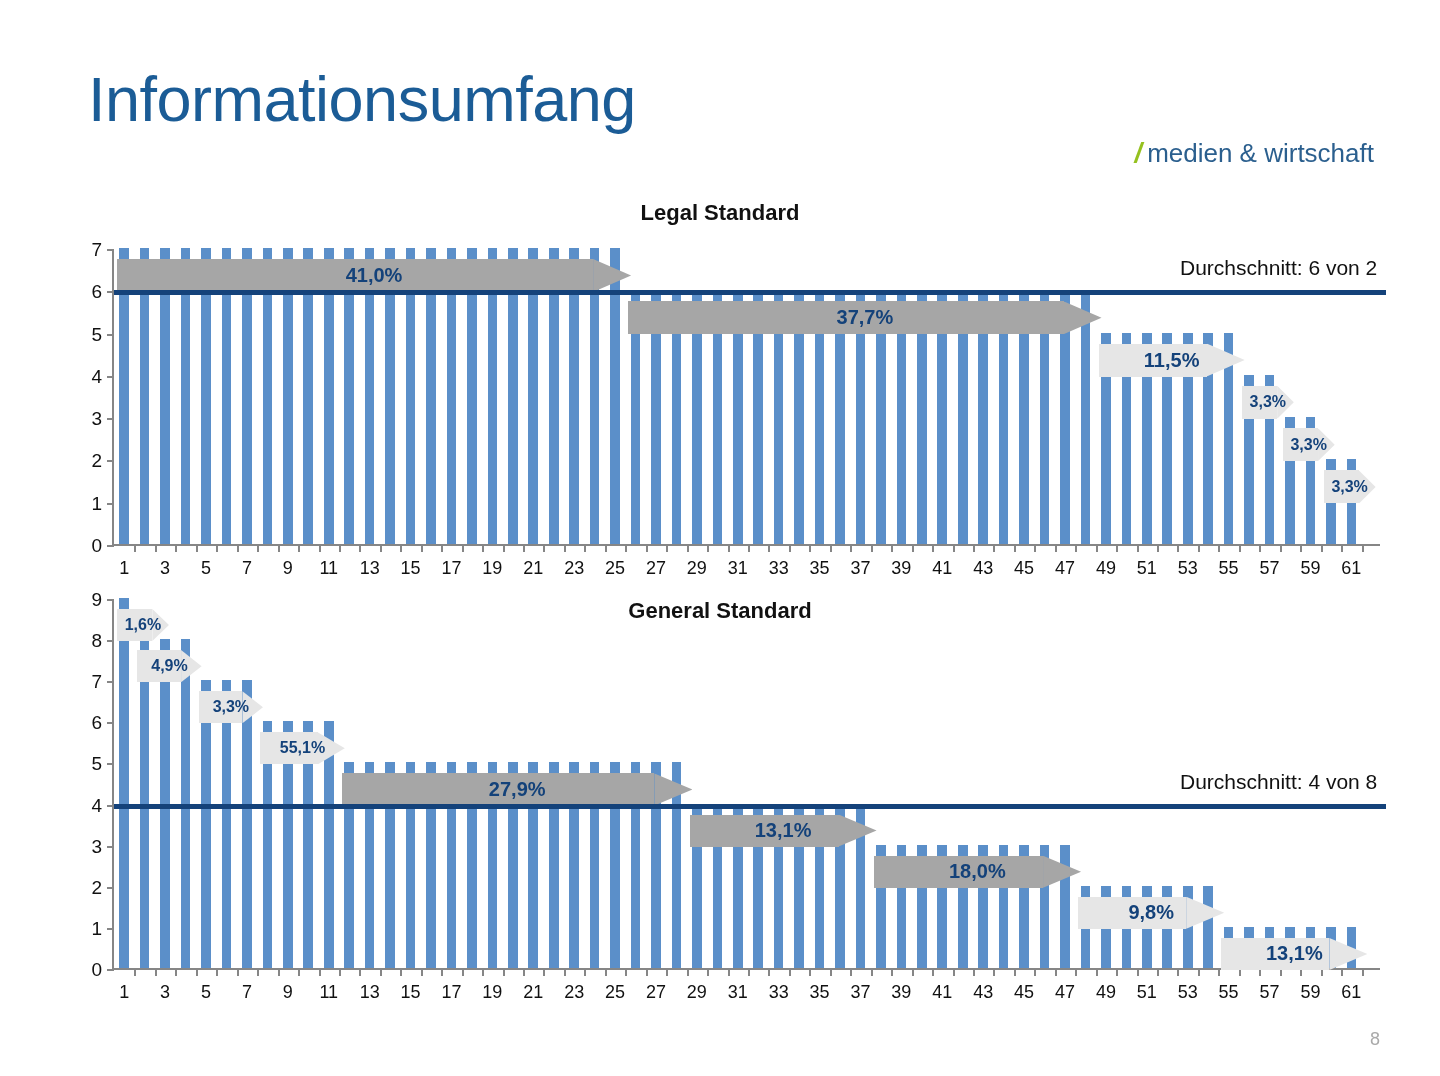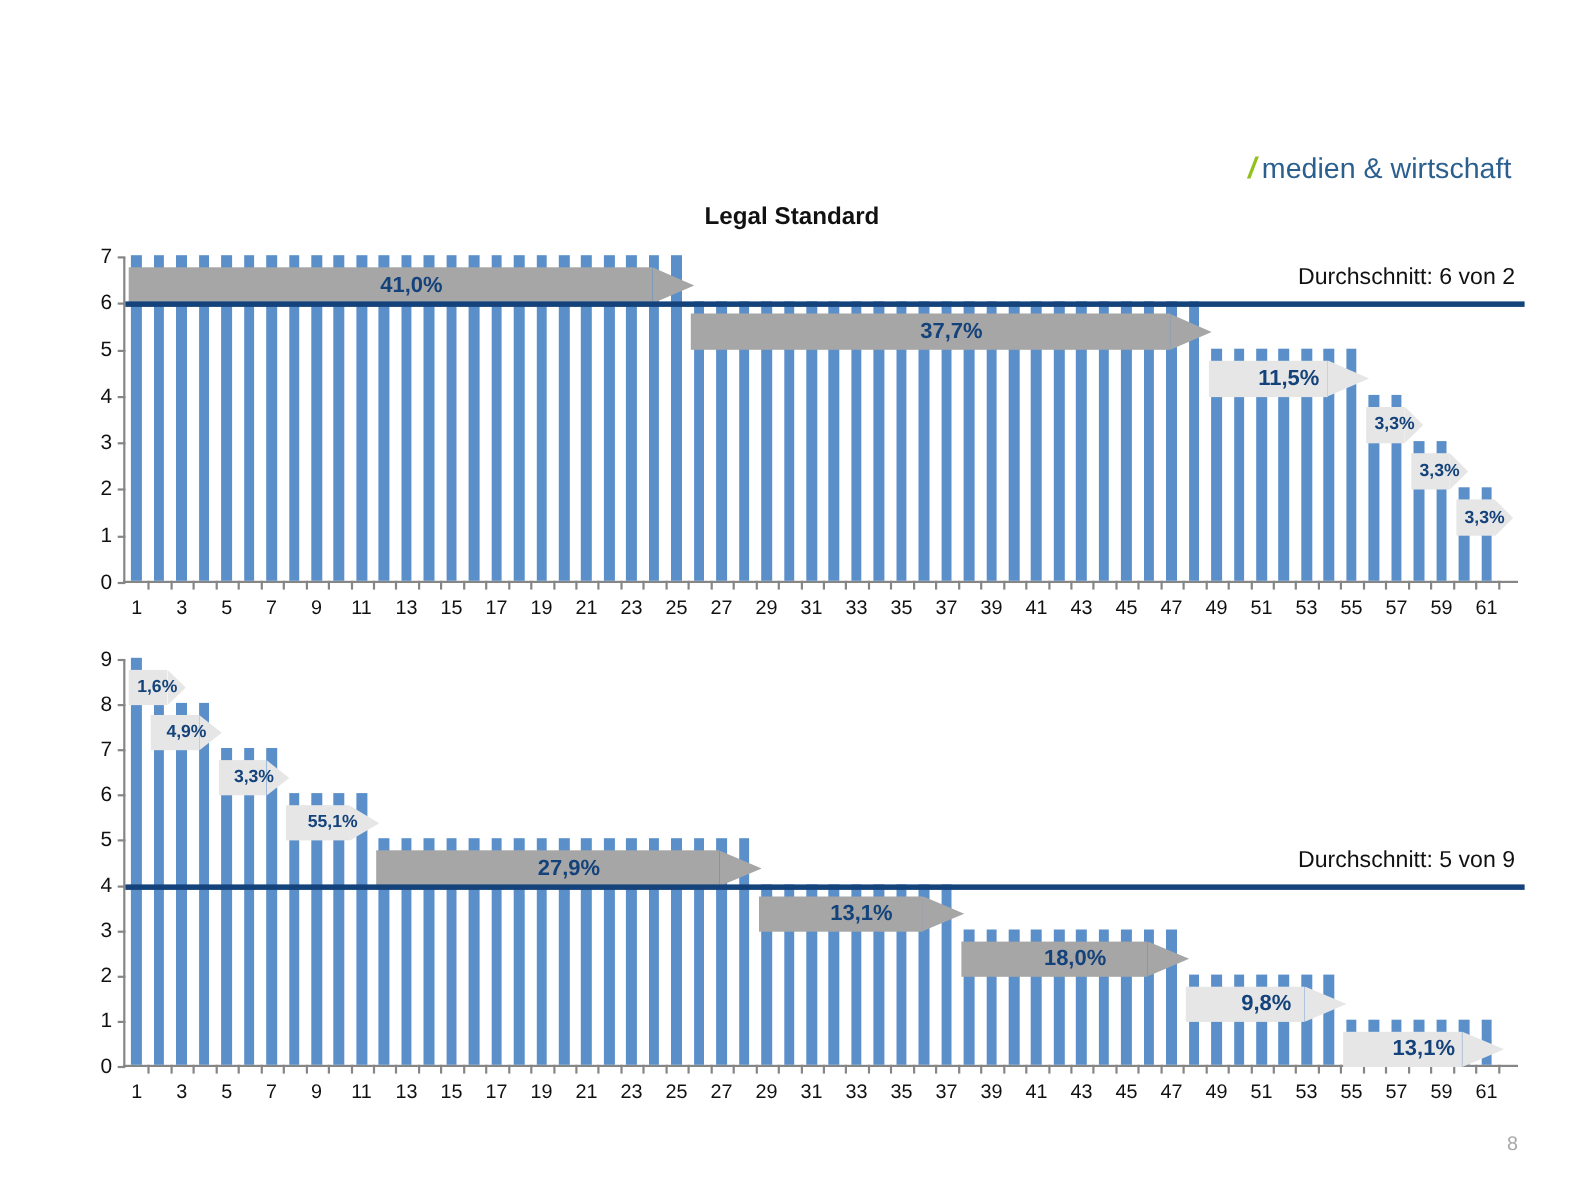--- a/index.html
+++ b/index.html
@@ -111,29 +111,30 @@
   .pagenum {
     position: absolute; right: 60px; bottom: 26px;
     font-size: 18px; color: #a9a9a9;
   }
 </style>
 </head>
 <body>
 
 <div class="slide">
 
+  <div class="slide-title">Informationsumfang</div>
 
   <div class="logo-wrap">
     <div class="logo-tagline">
       <span class="logo-slash">/</span>
       <span>medien &amp; wirtschaft</span>
     </div>
   </div>
 
-  <div class="chart" id="chart0" style="top:184px;height:390px;text-decoration:underline;">
+  <div class="chart" id="chart0" style="top:200px;height:390px;text-decoration:underline;">
     <div class="chart-title" style="top:0px;">Legal Standard</div>
     <div class="plot" id="plot0" style="left:112px; top:50px; width:1268px; height:296px;">
       <div class="bars" id="bars0">
           <div class="bar" style="left: 5.41968px; width: 9.61226px; height: 296px; background: rgb(91, 143, 201);"></div>
           <div class="bar" style="left: 25.8713px; width: 9.61226px; height: 296px; background: rgb(91, 143, 201);"></div>
           <div class="bar" style="left: 46.3229px; width: 9.61226px; height: 296px; background: rgb(91, 143, 201);"></div>
           <div class="bar" style="left: 66.7745px; width: 9.61226px; height: 296px; background: rgb(91, 143, 201);"></div>
           <div class="bar" style="left: 87.2261px; width: 9.61226px; height: 296px; background: rgb(91, 143, 201);"></div>
           <div class="bar" style="left: 107.678px; width: 9.61226px; height: 296px; background: rgb(91, 143, 201);"></div>
           <div class="bar" style="left: 128.129px; width: 9.61226px; height: 296px; background: rgb(91, 143, 201);"></div>
@@ -335,20 +336,21 @@
             <div class="head"></div>
             <span class="pct">3,3%</span>
           </div>
         </div>
     <div class="avgline" style="background: rgb(20, 66, 122); left: 0px; width: 1272px; top: 40.2857px;"></div>
       </div>
     <div class="avglabel" id="avglbl0" style="top: 56.2857px; left: 1180px;">Durchschnitt: 6 von 2</div>
   </div>
 
   <div class="chart" id="chart1" style="top:590px;height:400px;">
+    <div class="chart-title" style="top:8px;">General Standard</div>
     <div class="plot" id="plot1" style="left:112px; top:10px; width:1268px; height:370px;">
       <div class="bars" id="bars1">
           <div class="bar" style="left: 5.41968px; width: 9.61226px; height: 370px; background: rgb(91, 143, 201);"></div>
           <div class="bar" style="left: 25.8713px; width: 9.61226px; height: 328.889px; background: rgb(91, 143, 201);"></div>
           <div class="bar" style="left: 46.3229px; width: 9.61226px; height: 328.889px; background: rgb(91, 143, 201);"></div>
           <div class="bar" style="left: 66.7745px; width: 9.61226px; height: 328.889px; background: rgb(91, 143, 201);"></div>
           <div class="bar" style="left: 87.2261px; width: 9.61226px; height: 287.778px; background: rgb(91, 143, 201);"></div>
           <div class="bar" style="left: 107.678px; width: 9.61226px; height: 287.778px; background: rgb(91, 143, 201);"></div>
           <div class="bar" style="left: 128.129px; width: 9.61226px; height: 287.778px; background: rgb(91, 143, 201);"></div>
           <div class="bar" style="left: 148.581px; width: 9.61226px; height: 246.667px; background: rgb(91, 143, 201);"></div>
@@ -564,17 +566,17 @@
             <span class="pct">9,8%</span>
           </div>
           <div class="arrow light" style="left: 1107.35px; top: 337.889px; width: 146.025px; height: 32.0667px; --head: 38px;">
             <div class="body"></div>
             <div class="head"></div>
             <span class="pct">13,1%</span>
           </div>
         </div>
     <div class="avgline" style="background: rgb(20, 66, 122); left: 0px; width: 1272px; top: 203.556px;"></div>
       </div>
-    <div class="avglabel" id="avglbl1" style="top: 179.556px; left: 1180px;">Durchschnitt: 5 von 9</div>
+    <div class="avglabel" id="avglbl1" style="top: 179.556px; left: 1180px;">Durchschnitt: 4 von 8</div>
   </div>
 
   <div class="pagenum">8</div>
 </div>
 
 </body></html>

